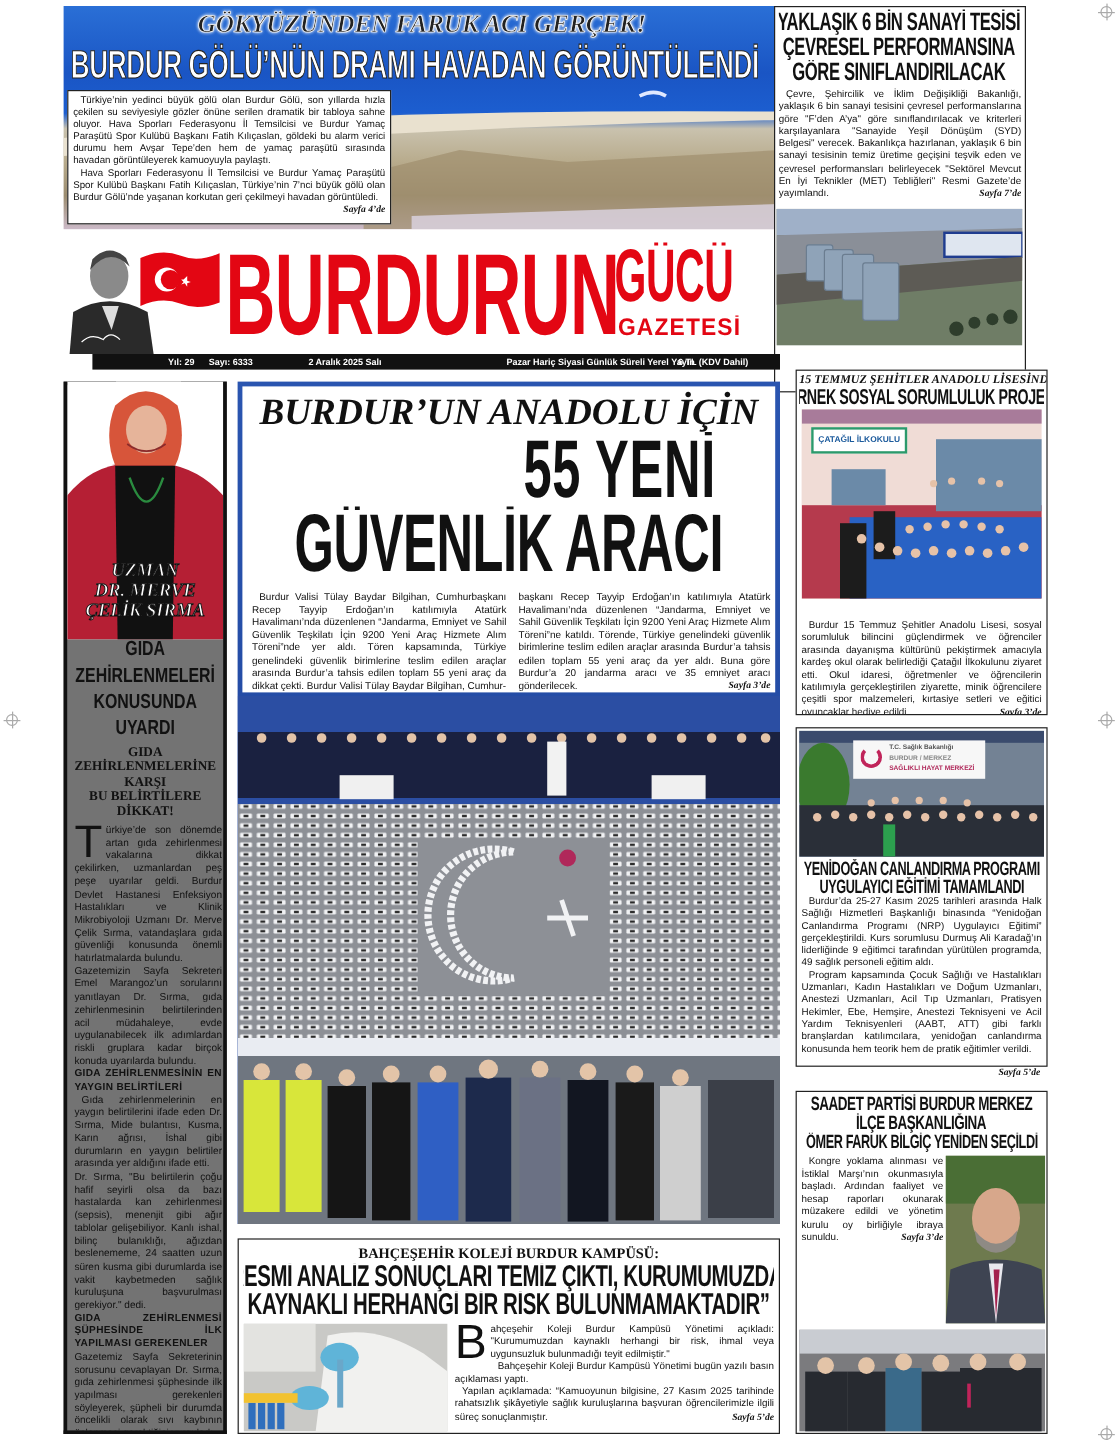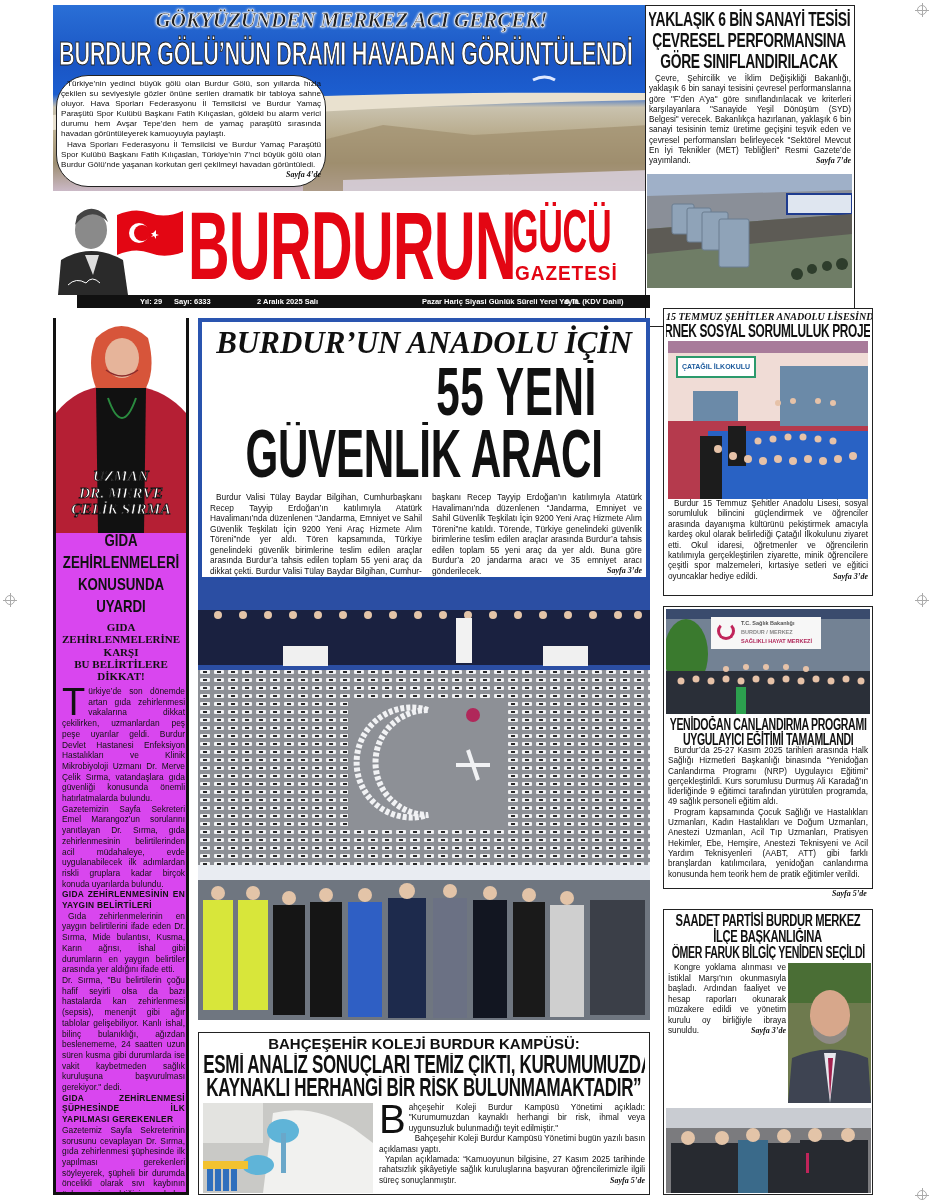--- a/index.html
+++ b/index.html
@@ -25,25 +25,25 @@
 <div class="reg" style="left:917px;top:5px"></div>
 <div class="reg" style="left:917px;top:1190px"></div>
 
 <div class="abs photo" style="left:53px;top:5px;width:597px;height:186px;background:linear-gradient(180deg,#2a6fd6 0%,#1a55c4 30%,#1c5ed0 48%,#c9c2ae 55%,#b8ab8c 70%,#9c8d70 85%,#cbb9c7 100%);">
   <svg class="abs" style="left:0;top:0" width="597" height="186">
     <path d="M0,110 Q200,85 597,88 L597,95 Q300,100 0,125 Z" fill="#e9e1cf"></path>
     <path d="M250,140 L330,120 L420,130 L597,120 L597,186 L250,186 Z" fill="#a08e6e" opacity="0.7"></path>
     <path d="M290,175 L597,165 L597,186 L290,186 Z" fill="#dcd4e4" opacity="0.8"></path>
     <path d="M480,75 q12,-6 22,0" stroke="#dfe8ff" stroke-width="3" fill="none"></path>
   </svg>
-  <div class="abs center" style="left:0;top:3px;width:597px;font-family:'Liberation Serif',serif;font-style:italic;font-weight:bold;font-size:21px;color:#222;-webkit-text-stroke:0.6px #fff;text-shadow:0 0 3px #fff,0 0 3px #fff;">GÖKYÜZÜNDEN MERKEZ ACI GERÇEK!</div>
+  <div class="abs center" style="left:0;top:3px;width:597px;font-family:'Liberation Serif',serif;font-style:italic;font-weight:bold;font-size:21px;color:#222;-webkit-text-stroke:0.6px #fff;text-shadow:0 0 3px #fff,0 0 3px #fff;">GÖKYÜZÜNDEN FARUK ACI GERÇEK!</div>
   <div class="abs" style="left:6px;top:30px;width:585px;height:36px;overflow:hidden;">
     <div class="cond" style="font-size:33px;color:#fff;-webkit-text-stroke:1px #222;transform:scaleX(0.66);width:900px;">BURDUR GÖLÜ’NÜN DRAMI HAVADAN GÖRÜNTÜLENDİ</div>
   </div>
-  <div class="abs box" style="left:3px;top:70px;width:270px;height:112px;padding:3px 4px;font-size:8.1px;line-height:10.1px;text-align:justify;border-radius:32px;">
+  <div class="abs box" style="left:3px;top:70px;width:270px;height:112px;padding:3px 4px;font-size:8.1px;line-height:10.1px;text-align:justify;">
     <p style="text-indent:6px">Türkiye’nin yedinci büyük gölü olan Burdur Gölü, son yıllarda hızla çekilen su seviyesiyle gözler önüne serilen dramatik bir tabloya sahne oluyor. Hava Sporları Federasyonu İl Temsilcisi ve Burdur Yamaç Paraşütü Spor Kulübü Başkanı Fatih Kılıçaslan, göldeki bu alarm verici durumu hem Avşar Tepe’den hem de yamaç paraşütü sırasında havadan görüntüleyerek kamuoyuyla paylaştı.</p>
     <p style="text-indent:6px"><span>Hava Sporları Federasyonu İl Temsilcisi ve Burdur Yamaç Paraşütü Spor Kulübü Başkanı Fatih Kılıçaslan, Türkiye’nin 7’nci büyük gölü olan Burdur Gölü’nde yaşanan korkutan geri çekilmeyi havadan görüntüledi.</span> <span class="sayfa">Sayfa 4’de</span></p>
   </div>
 </div>
 
 <div class="abs box" style="left:645px;top:5px;width:210px;height:322px;padding:2px 3px;overflow:hidden">
   <div class="center" style="height:64px">
     <div style="overflow:hidden;height:21px"><div class="cond" style="font-size:21px;line-height:21px;transform:scaleX(0.66);display:inline-block;transform-origin:center top;margin-left:-60px;width:320px">YAKLAŞIK 6 BİN SANAYİ TESİSİ</div></div>
     <div style="overflow:hidden;height:21px"><div class="cond" style="font-size:21px;line-height:21px;transform:scaleX(0.66);display:inline-block;transform-origin:center top;margin-left:-60px;width:320px">ÇEVRESEL PERFORMANSINA</div></div>
     <div style="overflow:hidden;height:21px"><div class="cond" style="font-size:21px;line-height:21px;transform:scaleX(0.66);display:inline-block;transform-origin:center top;margin-left:-60px;width:320px">GÖRE SINIFLANDIRILACAK</div></div>
@@ -99,21 +99,21 @@
   </div>
   <div class="abs" style="left:24px;top:100px;width:573px;height:13px;background:#111;color:#fff;font-size:7.5px;line-height:13px;font-weight:bold;white-space:nowrap">
     <span style="position:absolute;left:63px">Yıl: 29</span>
     <span style="position:absolute;left:97px">Sayı: 6333</span>
     <span style="position:absolute;left:180px">2 Aralık  2025 Salı</span>
     <span style="position:absolute;left:345px">Pazar Hariç Siyasi Günlük Süreli Yerel Yayın</span>
     <span style="position:absolute;left:488px">6 TL (KDV Dahil)</span>
   </div>
 </div>
 
-<div class="abs" style="left:53px;top:318px;width:136px;height:877px;border:3px solid #111;border-top:none;background:#d946ef;overflow:hidden">
+<div class="abs" style="left:53px;top:318px;width:136px;height:877px;border:3px solid #111;border-top:none;background:#737373;overflow:hidden">
   <div style="position:absolute;left:0;top:0;width:136px;height:3px;background:linear-gradient(90deg,#111 0 30%,transparent 30% 70%,#111 70%)"></div>
   <svg class="abs" style="left:0;top:0" width="130" height="215">
     <rect width="130" height="215" fill="#fff"></rect>
     <path d="M0,215 L0,95 Q20,70 50,68 L80,68 Q110,72 130,95 L130,215 Z" fill="#b51f34"></path>
     <path d="M40,70 L90,70 L88,215 L42,215 Z" fill="#111"></path>
     <path d="M40,20 Q65,-4 92,20 Q100,50 90,70 L40,70 Q30,45 40,20 Z" fill="#d7553a"></path>
     <ellipse cx="66" cy="40" rx="17" ry="20" fill="#e6b49a"></ellipse>
     <path d="M50,52 Q66,64 82,52" stroke="#8b2b2b" stroke-width="1.5" fill="none"></path>
     <path d="M52,80 Q66,120 80,80" stroke="#2a8b3f" stroke-width="2" fill="none"></path>
   </svg>
@@ -269,21 +269,21 @@
           <circle cx="150" cy="98" r="3.5"></circle>
           <circle cx="165" cy="100" r="3.5"></circle>
           <circle cx="110" cy="62" r="3"></circle>
           <circle cx="125" cy="60" r="3"></circle>
           <circle cx="150" cy="60" r="3"></circle>
           <circle cx="165" cy="62" r="3"></circle>
         </g>
     </svg>
     <div class="abs" style="left:8px;top:15px;width:80px;height:22px;background:#fff;border:2px solid #2c9a6c;font-size:7px;font-weight:bold;color:#1b5a9c;line-height:18px;text-align:center;white-space:nowrap">ÇATAĞIL İLKOKULU</div>
   </div>
-  <div class="body-text" style="margin-top:0;padding:0 2px;font-size:8.2px;line-height:10.4px">
+  <div class="body-text" style="margin-top:17px;padding:0 2px;font-size:8.2px;line-height:10.4px">
     <p><span>Burdur 15 Temmuz Şehitler Anadolu Lisesi, sosyal sorumluluk bilincini güçlendirmek ve öğrenciler arasında dayanışma kültürünü pekiştirmek amacıyla kardeş okul olarak belirlediği Çatağıl İlkokulunu ziyaret etti. Okul idaresi, öğretmenler ve öğrencilerin katılımıyla gerçekleştirilen ziyarette, minik öğrencilere çeşitli spor malzemeleri, kırtasiye setleri ve eğitici oyuncaklar hediye edildi.</span> <span class="sayfa">Sayfa 3’de</span></p>
   </div>
 </div>
 
 <div class="abs box" style="left:663px;top:606px;width:210px;height:283px;padding:2px;overflow:hidden">
   <div class="photo" style="height:105px;background:#6d7d92">
     <svg class="abs" style="left:0;top:0" width="206" height="105">
       <rect width="206" height="105" fill="#738294"></rect>
       <rect x="0" y="0" width="206" height="10" fill="#3a4b6d"></rect>
       <ellipse cx="20" cy="45" rx="22" ry="35" fill="#3a7a2e"></ellipse>
@@ -363,21 +363,21 @@
         <circle cx="87" cy="27" r="7"></circle>
         <circle cx="118" cy="28" r="7"></circle>
         <circle cx="149" cy="27" r="7"></circle>
         <circle cx="182" cy="27" r="7"></circle>
       </g>
     <rect x="140" y="45" width="3" height="20" fill="#c0245a"></rect>
   </svg>
 </div>
 
 <div class="abs box" style="left:198px;top:1032px;width:452px;height:163px;padding:2px 4px;overflow:hidden">
-  <div class="center" style="font-family:Liberation Sans, sans-serif;font-weight:bold;font-size:15px;line-height:18px;white-space:nowrap">BAHÇEŞEHİR KOLEJİ BURDUR KAMPÜSÜ:</div>
+  <div class="center" style="font-family:Liberation Serif, serif;font-weight:bold;font-size:12px;line-height:18px;white-space:nowrap">BAHÇEŞEHİR KOLEJİ BURDUR KAMPÜSÜ:</div>
   <div class="center">
     <div style="height:23px;overflow:hidden"><div class="cond" style="display:inline-block;font-size:25px;line-height:23px;transform:scaleX(0.68);transform-origin:center top;margin:0 -200px">“RESMİ ANALİZ SONUÇLARI TEMİZ ÇIKTI, KURUMUMUZDAN</div></div>
     <div style="height:23px;overflow:hidden"><div class="cond" style="display:inline-block;font-size:25px;line-height:23px;transform:scaleX(0.68);transform-origin:center top;margin:0 -200px">KAYNAKLI HERHANGİ BİR RİSK BULUNMAMAKTADIR”</div></div>
   </div>
   <svg class="abs" style="left:4px;top:70px" width="170" height="90">
     <rect width="170" height="90" fill="#c9c9c6"></rect>
     <rect x="0" y="0" width="60" height="40" fill="#e3e3e0"></rect>
     <path d="M70,10 Q110,0 150,25 L170,40 L170,90 L60,90 Z" fill="#f1f1ef"></path>
     <ellipse cx="80" cy="28" rx="16" ry="12" fill="#5fb4d8"></ellipse>
     <rect x="78" y="30" width="5" height="40" fill="#6aa7c9"></rect>

